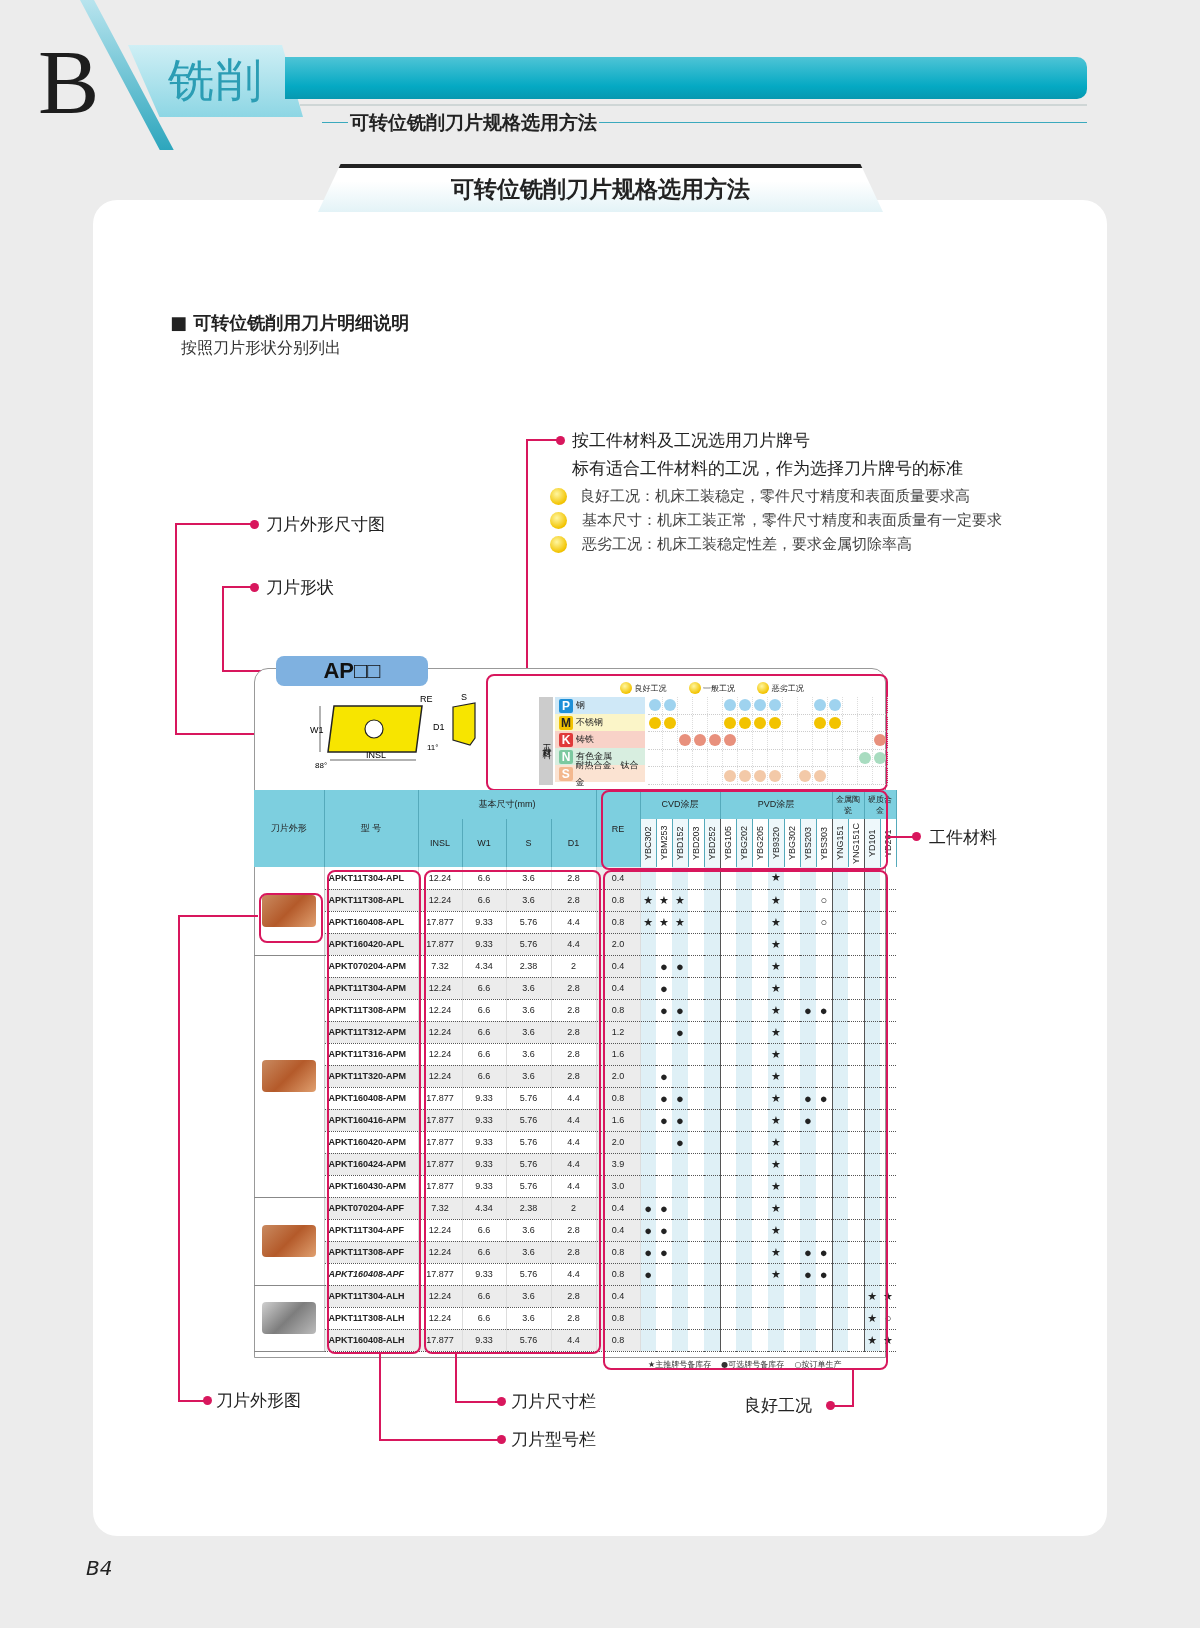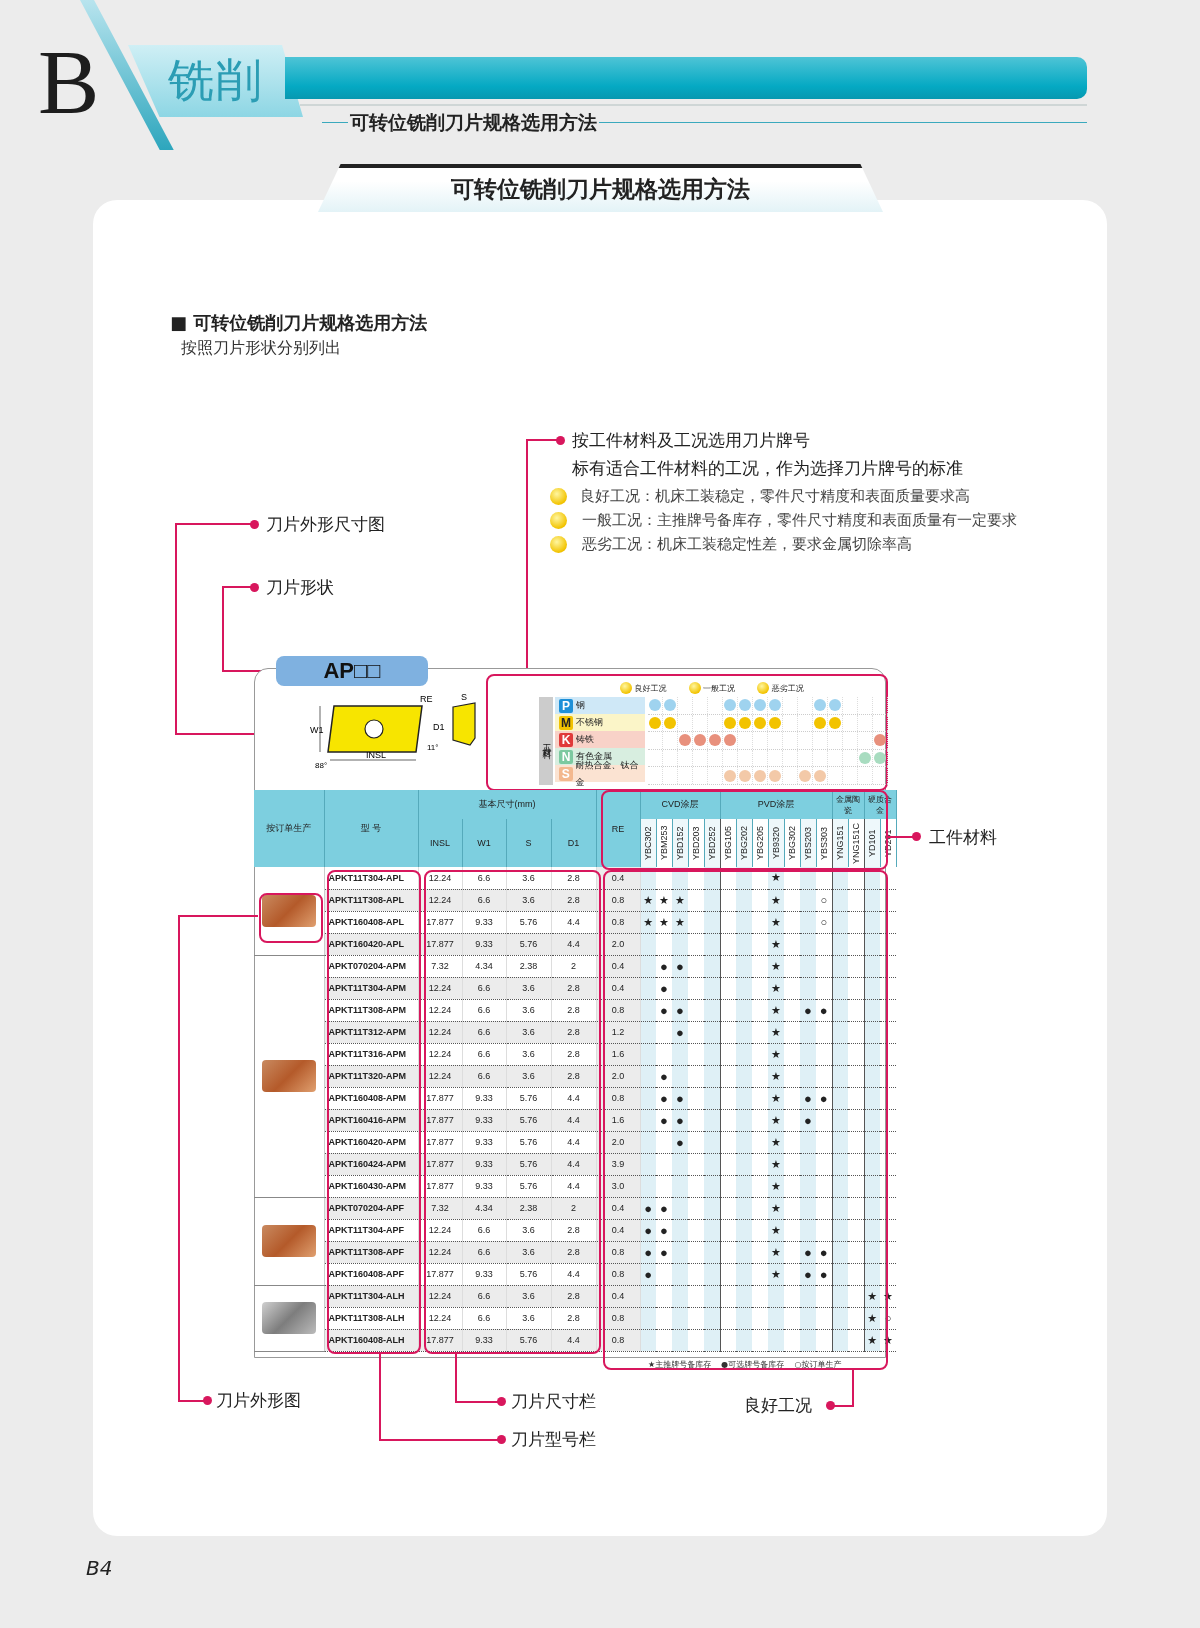--- a/index.html
+++ b/index.html
@@ -53,35 +53,35 @@
 <div class="abs tabtext">铣削</div>
 <div class="abs bar"></div>
 <div class="abs barline1"></div>
 <div class="abs barline2"></div>
 <div class="abs subtitle">可转位铣削刀片规格选用方法</div>
 
 <div class="abs panel"></div>
 <div class="abs ribbon"></div>
 <div class="abs ribbontext">可转位铣削刀片规格选用方法</div>
 
-<div class="abs sectitle">■ 可转位铣削刀片规格选用方法</div>
+<div class="abs sectitle">■ 可转位铣削用刀片明细说明</div>
 <div class="abs secsub">按照刀片形状分别列出</div>
 
 <div class="abs pk" style="left:526px;top:439px;width:2px;height:236px"></div>
 <div class="abs pk" style="left:526px;top:439px;width:32px;height:2px"></div>
 <div class="abs dot" style="left:556px;top:436px"></div>
 <div class="abs info" style="left:572px;top:429px">按工件材料及工况选用刀片牌号</div>
 <div class="abs info" style="left:572px;top:457px">标有适合工件材料的工况，作为选择刀片牌号的标准</div>
 <div class="abs" style="left:550px;top:486px">
   <span class="face"></span>
   <span class="info2" style="margin-left:8px">良好工况：机床工装稳定，零件尺寸精度和表面质量要求高</span>
 </div>
 <div class="abs" style="left:550px;top:510px">
   <span class="face"></span>
-  <span class="info2" style="margin-left:10px">一般工况：主推牌号备库存，零件尺寸精度和表面质量有一定要求</span>
+  <span class="info2" style="margin-left:10px">基本尺寸：机床工装正常，零件尺寸精度和表面质量有一定要求</span>
 </div>
 <div class="abs" style="left:550px;top:534px">
   <span class="face"></span>
   <span class="info2" style="margin-left:10px">恶劣工况：机床工装稳定性差，要求金属切除率高</span>
 </div>
 
 <div class="abs pk" style="left:175px;top:523px;width:2px;height:212px"></div>
 <div class="abs pk" style="left:175px;top:523px;width:78px;height:2px"></div>
 <div class="abs pk" style="left:175px;top:733px;width:108px;height:2px"></div>
 <div class="abs dot" style="left:250px;top:520px"></div>
@@ -287,21 +287,21 @@
       <div style="width: 15px; display: flex; align-items: center; justify-content: center; border-right: 1px dotted rgb(221, 221, 221);"></div>
       <div style="width: 15px; display: flex; align-items: center; justify-content: center; border-right: 1px dotted rgb(221, 221, 221);"></div>
       <div style="width: 15px; display: flex; align-items: center; justify-content: center; border-right: 1px dotted rgb(221, 221, 221);"></div>
       <div style="width: 15px; display: flex; align-items: center; justify-content: center; border-right: 1px dotted rgb(221, 221, 221);"></div>
     </div>
   </div>
 
 <table class="main" id="maintable">
   <thead>
     <tr style="height:29px">
-      <th rowspan="2" style="width:70px">按订单生产</th>
+      <th rowspan="2" style="width:70px">刀片外形</th>
       <th rowspan="2" style="width:94px">型 号</th>
       <th colspan="4">基本尺寸(mm)</th>
       <th rowspan="2" style="width:44px">RE</th>
       <th colspan="5">CVD涂层</th>
       <th colspan="7">PVD涂层</th>
       <th colspan="2" style="font-size:8px">金属陶瓷</th>
       <th colspan="2" style="font-size:8px">硬质合金</th>
     </tr>
     <tr id="gradehdr" style="height:48px">
       <th style="width:44px">INSL</th>
@@ -794,21 +794,21 @@
         <td class="gc stripe" style="font-size: 11px;">★</td>
         <td class="gc" style="font-size: 11px;"></td>
         <td class="gc stripe" style="font-size: 13px;">●</td>
         <td class="gc" style="border-right: 1px solid rgb(85, 85, 85); font-size: 13px;">●</td>
         <td class="gc stripe" style="font-size: 11px;"></td>
         <td class="gc" style="border-right: 1px solid rgb(85, 85, 85); font-size: 11px;"></td>
         <td class="gc stripe" style="font-size: 11px;"></td>
         <td class="gc" style="font-size: 11px;"></td>
       </tr>
       <tr>
-        <td class="model" style="border-right: 1px solid rgb(221, 221, 221);">APKT160408-APF</td>
+        <td class="model" style="border-right: 1px solid rgb(221, 221, 221); font-style: italic;">APKT160408-APF</td>
         <td style="border-right: 1px solid rgb(221, 221, 221);">17.877</td>
         <td style="border-right: 1px solid rgb(221, 221, 221);">9.33</td>
         <td style="border-right: 1px solid rgb(221, 221, 221);">5.76</td>
         <td style="border-right: 1px solid rgb(221, 221, 221);">4.4</td>
         <td class="grey" style="border-right: 1px solid rgb(221, 221, 221);">0.8</td>
         <td class="gc stripe" style="font-size: 13px;">●</td>
         <td class="gc" style="font-size: 11px;"></td>
         <td class="gc stripe" style="font-size: 11px;"></td>
         <td class="gc" style="font-size: 11px;"></td>
         <td class="gc stripe" style="border-right: 1px solid rgb(85, 85, 85); font-size: 11px;"></td>

